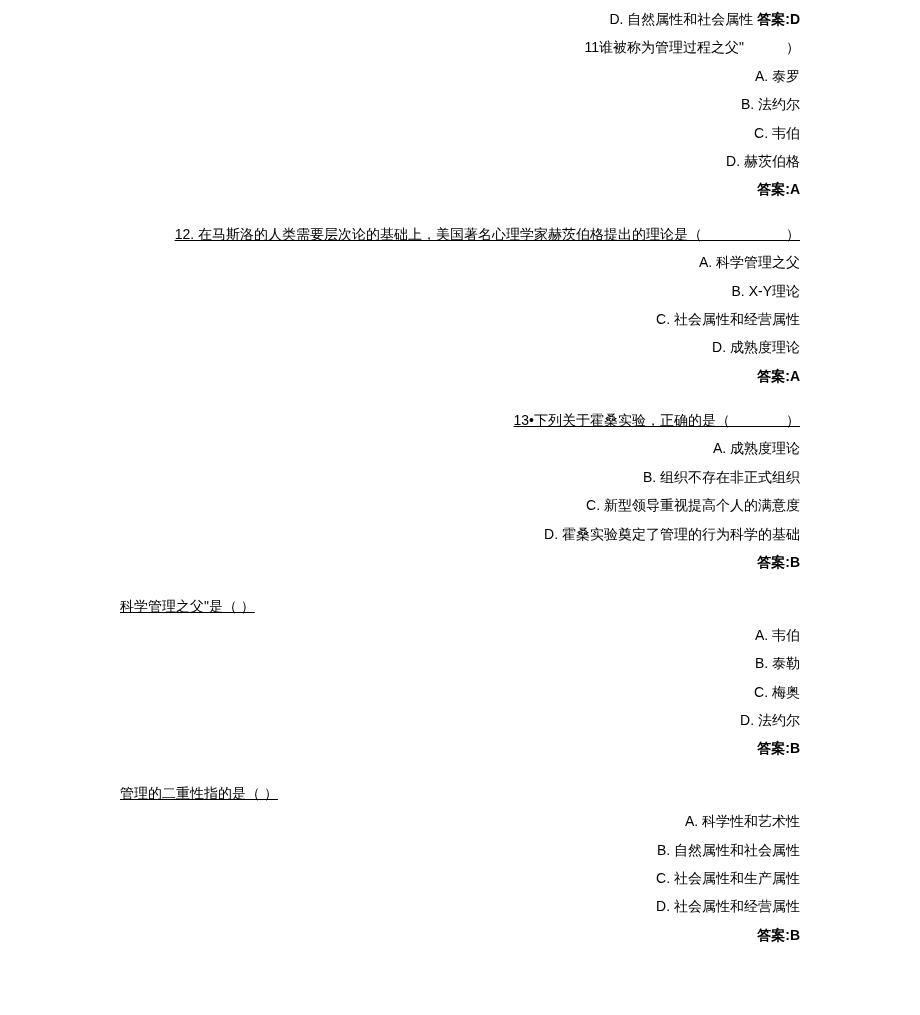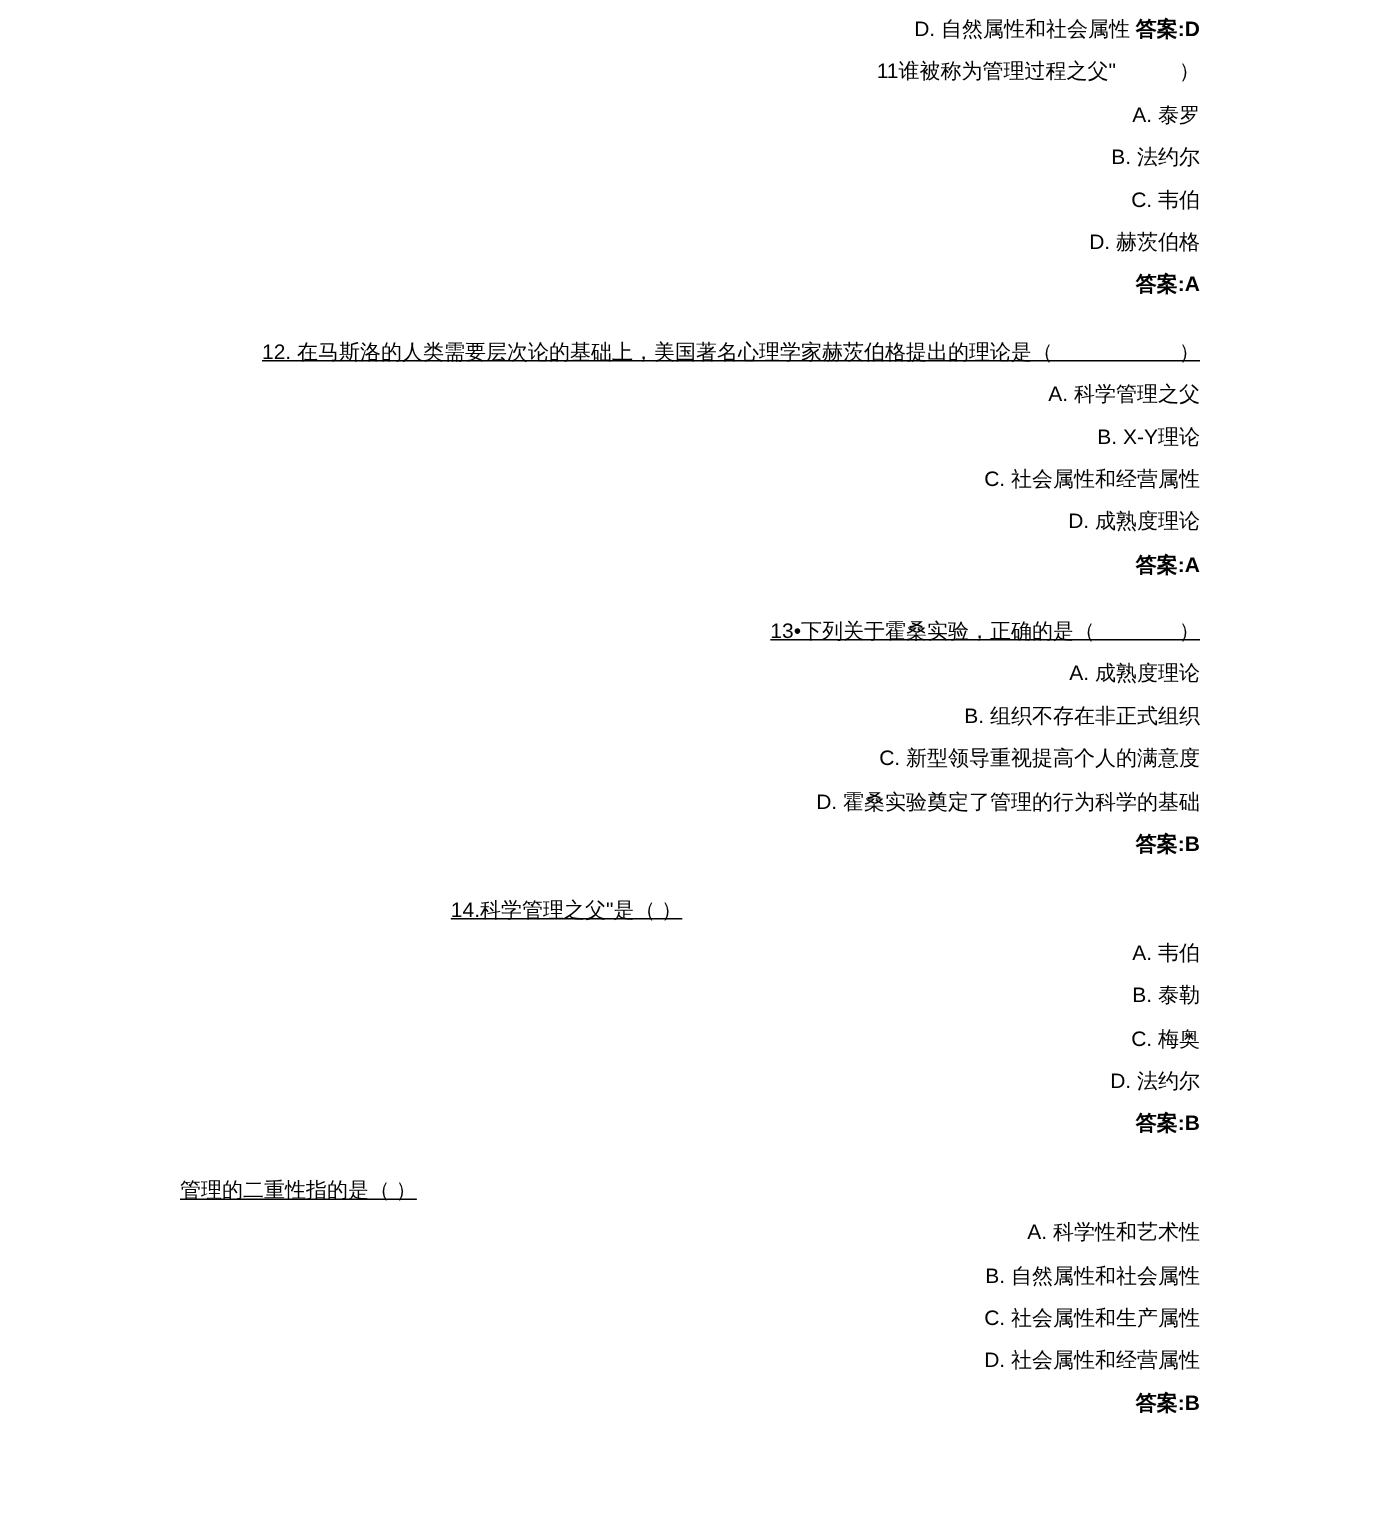--- a/index.html
+++ b/index.html
@@ -63,21 +63,20 @@
 <div class="answer">答案:A</div>
 
 <div class="line question">13•下列关于霍桑实验，正确的是（　　　　）</div>
 <div class="line">A. 成熟度理论</div>
 <div class="line">B. 组织不存在非正式组织</div>
 <div class="line">C. 新型领导重视提高个人的满意度</div>
 <div class="line">D. 霍桑实验奠定了管理的行为科学的基础</div>
 <div class="answer">答案:B</div>
 
 <div class="line question q14">
-  <span class="q14-num">14.</span>
   <span>科学管理之父"是（  ）</span>
 </div>
 <div class="line">A. 韦伯</div>
 <div class="line">B.  泰勒</div>
 <div class="line">C. 梅奥</div>
 <div class="line">D. 法约尔</div>
 <div class="answer">答案:B</div>
 
 <div class="line question q15">
   <span>管理的二重性指的是（   ）</span>

